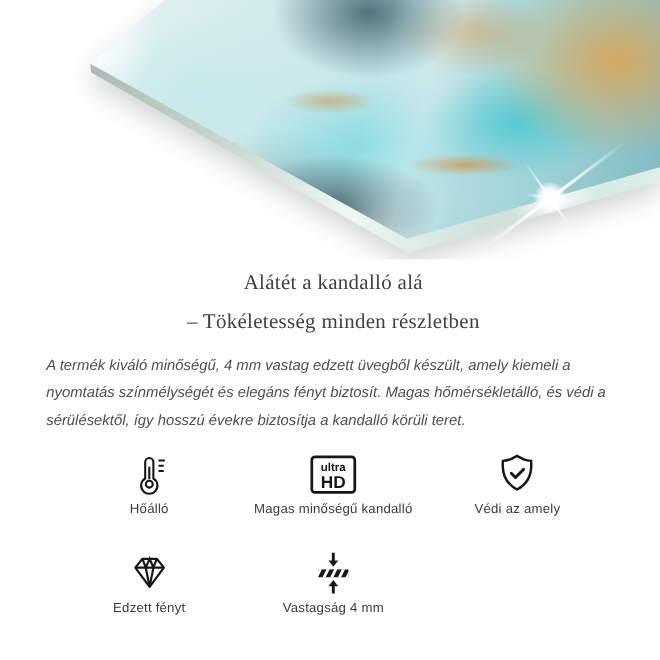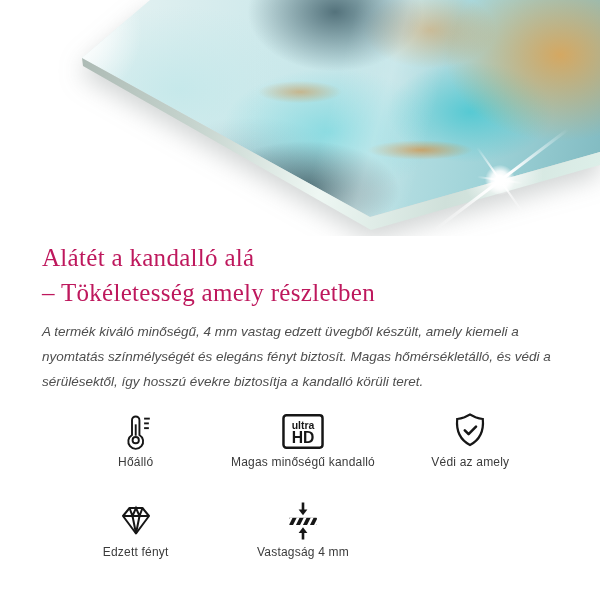--- a/index.html
+++ b/index.html
@@ -49,21 +49,21 @@
     background:linear-gradient(90deg, rgba(255,255,255,0), #fff 45%, #fff 55%, rgba(255,255,255,0));}
   .sparkle .ray-c{width:46px;height:1.5px;left:-23px;top:-0.75px;transform:rotate(8deg);
     background:linear-gradient(90deg, rgba(255,255,255,0), #fff 45%, #fff 55%, rgba(255,255,255,0));}
   .sparkle .glow{position:absolute;width:30px;height:30px;left:-15px;top:-15px;border-radius:50%;
     background:radial-gradient(circle, #fff 0 22%, rgba(255,255,255,.85) 42%, rgba(255,255,255,0) 72%);}
 
   
   .content{padding:4px 36px 0 42px;}
   .title{
     font-family:"Liberation Serif", serif;font-weight:400;
-    font-size:25px;line-height:35px;color:#be185d;letter-spacing:.3px;margin:0;
+    font-size:19px;line-height:35px;color:#404040;letter-spacing:.3px;margin:0;text-align:center;
   }
   .desc{
     margin:9px 0 0;font-size:13.5px;line-height:25px;color:#4e4e4e;max-width:527px;font-style:italic;
   }
 
   
   .features{margin:15px 10px 0;display:grid;grid-template-columns:1fr 1fr 1fr;row-gap:30px;}
   .feature{display:flex;flex-direction:column;align-items:center;}
   .icon-box{height:44px;display:flex;align-items:center;justify-content:center;}
   .feature .label{margin-top:2px;font-size:12px;color:#3b3b3b;letter-spacing:.2px;}
@@ -81,21 +81,21 @@
     <div class="ray-a"></div>
       <div class="ray-b"></div>
       <div class="ray-c"></div>
       <div class="glow"></div>
   </div>
 </div>
 
 <div class="content">
   <h1 class="title">
     <span>Alátét a kandalló alá</span><br>
-    <span>– Tökéletesség amely részletben</span>
+    <span>– Tökéletesség minden részletben</span>
   </h1>
   <p class="desc">A termék kiváló minőségű, 4 mm vastag edzett üvegből készült, amely kiemeli a nyomtatás színmélységét és elegáns fényt biztosít. Magas hőmérsékletálló, és védi a sérülésektől, így hosszú évekre biztosítja a kandalló körüli teret.</p>
 
   <div class="features">
 
     <div class="feature">
       <div class="icon-box">
         <svg width="40" height="42" viewBox="0 0 42 42" class="ico">
           <path d="M16.8 25.2 L16.8 9.6 A3.9 3.9 0 0 1 24.6 9.6 L24.6 25.2 A7.8 7.8 0 1 1 16.8 25.2 Z"></path>
           <line x1="20.7" y1="14" x2="20.7" y2="26"></line>

